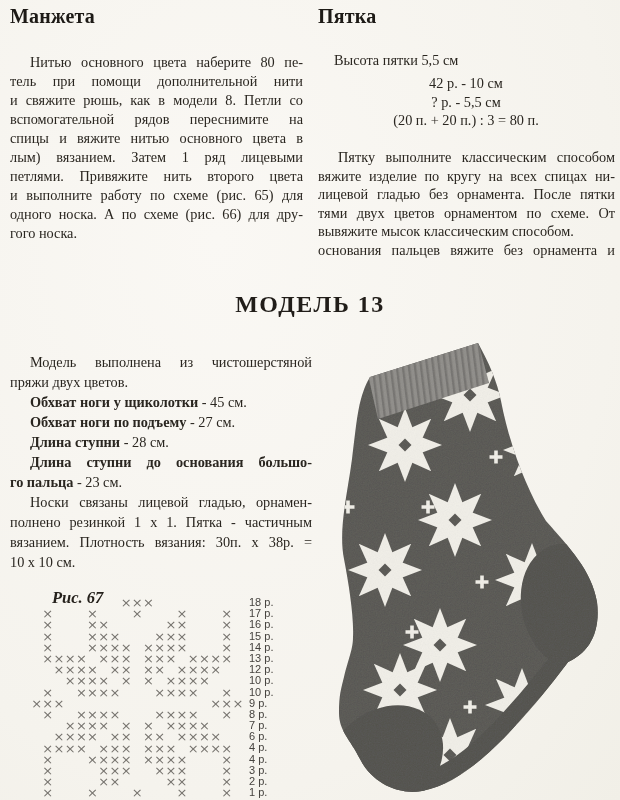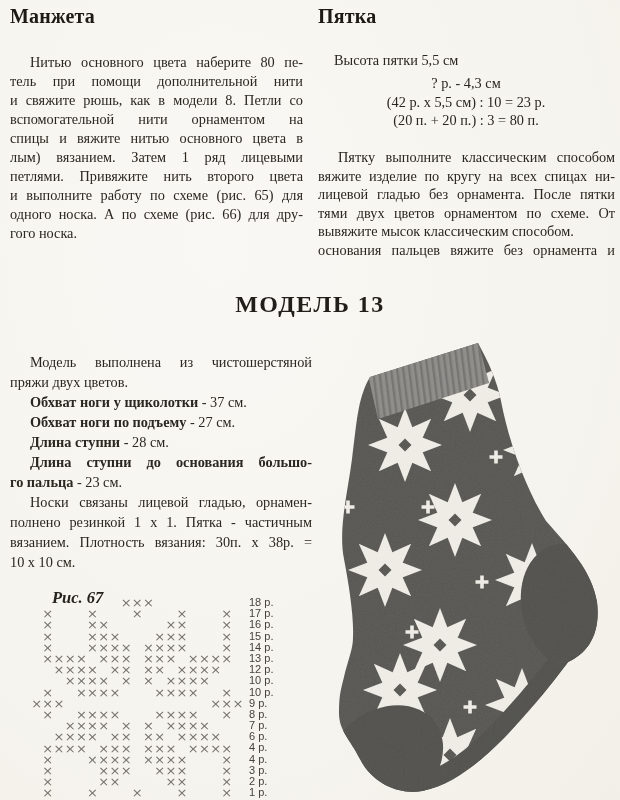--- a/index.html
+++ b/index.html
@@ -35,54 +35,54 @@
 <body>
 
 <div class="abs" style="left:0;top:0;width:620px;height:800px;">
 
   <h2 class="sec-title abs" style="left:10px;top:5px;">Манжета</h2>
 
   <div class="para abs" id="cuff-lines" style="left:10px;top:53px;width:293px;line-height:19px;">
       <div class="line j ind"><span>Нитью основного цвета наберите 80 пе-</span></div>
       <div class="line j"><span>тель при помощи дополнительной нити</span></div>
       <div class="line j"><span>и свяжите рюшь, как в модели 8. Петли со</span></div>
-      <div class="line j"><span>вспомогательной нити орнаментом на</span></div>
+      <div class="line j"><span>вспомогательной рядов переснимите на</span></div>
       <div class="line j"><span>спицы и вяжите нитью основного цвета в</span></div>
       <div class="line j"><span>лым) вязанием. Затем 1 ряд лицевыми</span></div>
       <div class="line j"><span>петлями. Привяжите нить второго цвета</span></div>
       <div class="line j"><span>и выполните работу по схеме (рис. 65) для</span></div>
       <div class="line j"><span>одного носка. А по схеме (рис. 66) для дру-</span></div>
       <div class="line"><span>гого носка.</span></div>
     </div>
 
   <h2 class="sec-title abs" style="left:318px;top:5px;">Пятка</h2>
 
   <div class="txt abs" style="left:334px;top:52px;">Высота пятки 5,5 см</div>
 
   <div class="calc abs" id="calc-lines" style="left:318px;top:74px;width:296px;">
-      <div class="line">? р.   -  4,3 см</div>
-      <div class="line">(42 р. х 5,5 см) : 10 = 23 р.</div>
+      <div class="line">42 р.  -  10 см</div>
+      <div class="line">? р.   -  5,5 см</div>
       <div class="line">(20 п. + 20 п.) : 3 = 80 п.</div>
     </div>
 
   <div class="para abs" id="heel-lines" style="left:318px;top:148px;width:297px;line-height:18.6px;">
       <div class="line j ind"><span>Пятку выполните классическим способом</span></div>
       <div class="line j"><span>вяжите изделие по кругу на всех спицах ни-</span></div>
       <div class="line j"><span>лицевой гладью без орнамента. После пятки</span></div>
       <div class="line j"><span>тями двух цветов орнаментом по схеме. От</span></div>
       <div class="line"><span>вывяжите мысок классическим способом.</span></div>
       <div class="line j"><span>основания пальцев вяжите без орнамента и</span></div>
     </div>
 
   <div class="model-title">МОДЕЛЬ 13</div>
 
   <div class="para abs" id="model-lines" style="left:10px;top:352px;width:302px;line-height:20px;">
       <div class="line j ind"><span>Модель выполнена из чистошерстяной</span></div>
       <div class="line"><span>пряжи двух цветов.</span></div>
-      <div class="line ind"><span class="b">Обхват ноги у щиколотки</span><span> - 37 см.</span></div>
+      <div class="line ind"><span class="b">Обхват ноги у щиколотки</span><span> - 45 см.</span></div>
       <div class="line ind"><span class="b">Обхват ноги по подъему</span><span> - 27 см.</span></div>
       <div class="line ind"><span class="b">Длина ступни</span><span> - 28 см.</span></div>
       <div class="line j ind"><span class="b">Длина ступни до основания большо-</span></div>
       <div class="line"><span class="b">го пальца</span><span> - 23 см.</span></div>
       <div class="line j ind"><span>Носки связаны лицевой гладью, орнамен-</span></div>
       <div class="line j"><span>полнено резинкой 1 х 1. Пятка - частичным</span></div>
       <div class="line j"><span>вязанием.  Плотность вязания:  30п. х 38р. =</span></div>
       <div class="line"><span>10 х 10 см.</span></div>
     </div>
 

